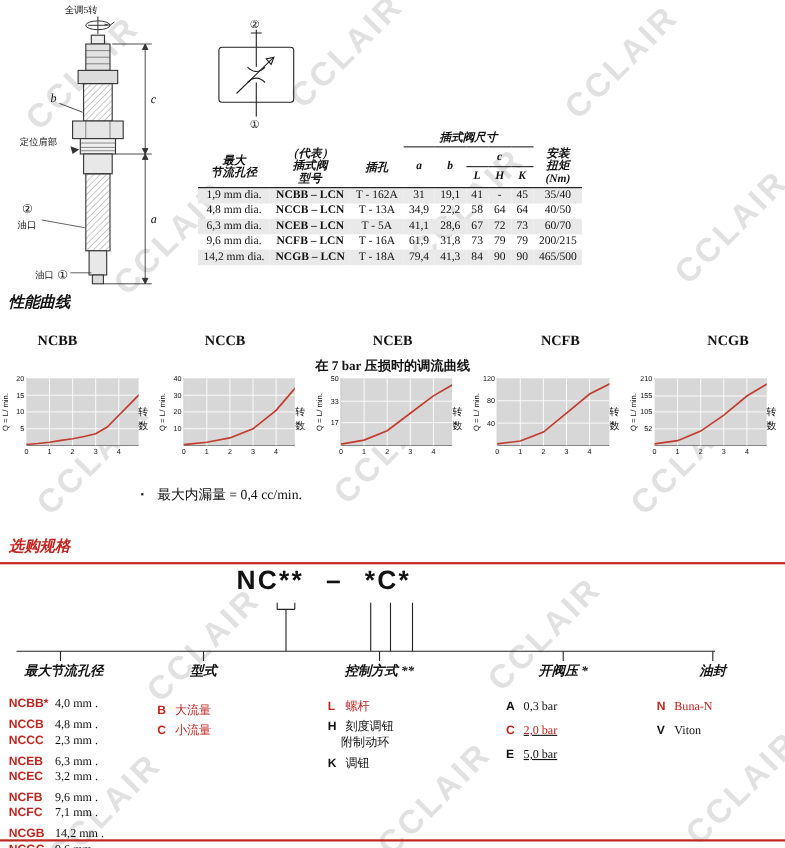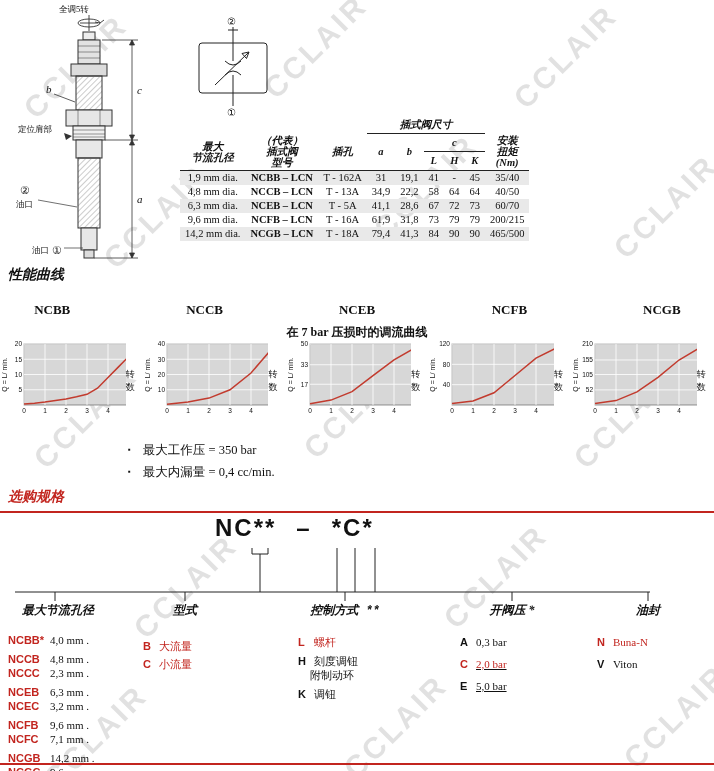--- a/index.html
+++ b/index.html
@@ -46,21 +46,21 @@
   .bullet-sq{font-size:8px;margin-right:12px;vertical-align:2px;}
 
   
   .order-heading{left:8px;top:488px;font:bold 14px "Liberation Serif",serif;font-style:italic;color:var(--accent);}
   .redline{left:0;width:714px;height:2px;background:var(--accent);}
   .rl1{top:511px;}.rl2{top:763px;}
   .model-code{left:215px;top:514px;display:flex;gap:20px;font:bold 24px "Liberation Sans",sans-serif;letter-spacing:2px;}
   .tree{left:0;top:544px;}
   .tree line{stroke:#222;stroke-width:1;}
   .col-title{top:602px;transform:translateX(-50%);font:bold 12px "Liberation Serif",serif;font-style:italic;white-space:nowrap;}
-  .ct1{left:58px;}.ct2{left:185px;}.ct3{left:345px;font-family:Liberation Mono, monospace;}.ct4{left:512px;}.ct5{left:648px;}
+  .ct1{left:58px;}.ct2{left:185px;}.ct3{left:345px;}.ct4{left:512px;}.ct5{left:648px;}
   .ol{font-size:11px;line-height:12px;white-space:nowrap;}
   .ol .oi{margin-top:2px;}
   .ol .gap{margin-top:7px;}
   .code{font-weight:bold;color:var(--accent);font-family:"Liberation Sans",sans-serif;display:inline-block;}
   .w40{min-width:42px;}.w16{min-width:16px;}
   .lbl{color:#111;}
   .red .lbl{color:var(--accent);}
   .sub{margin-left:12px;}
   .l1{left:8px;top:632px;}
   .l2{left:143px;top:634px;}
@@ -394,21 +394,20 @@
         <line x1="24" y1="4" x2="129" y2="4" stroke="#ffffff" stroke-width="0.8"></line>
         <text x="22" y="6.3" font-size="6.5" text-anchor="end" fill="#111" font-family="Liberation Sans,sans-serif">210</text>
         <polyline fill="none" stroke="#c23b2e" stroke-width="1.5" points="24.0,63.5 45.0,60.6 66.0,51.9 87.0,37.4 108.0,20.0 129.0,7.5"></polyline>
         <text transform="rotate(-90 7 34.5)" x="7" y="34.5" font-size="7" text-anchor="middle" fill="#111" font-family="Liberation Sans,sans-serif">Q = L/ min.</text>
       </svg>
     <div class="xlab">转数</div>
   </div>
 </div>
 
 <div class="bullets z">
-  <div><span class="bullet-sq">▪</span><span>最大工作压 = 350 bar</span></div>
   <div><span class="bullet-sq">▪</span><span>最大内漏量 = 0,4 cc/min.</span></div>
 </div>
 
 <div class="order-heading z">选购规格</div>
 <div class="redline rl1 z"></div>
 
 <div class="model-code z">
   <span>NC**</span>
   <span>–</span>
   <span>*C*</span>

